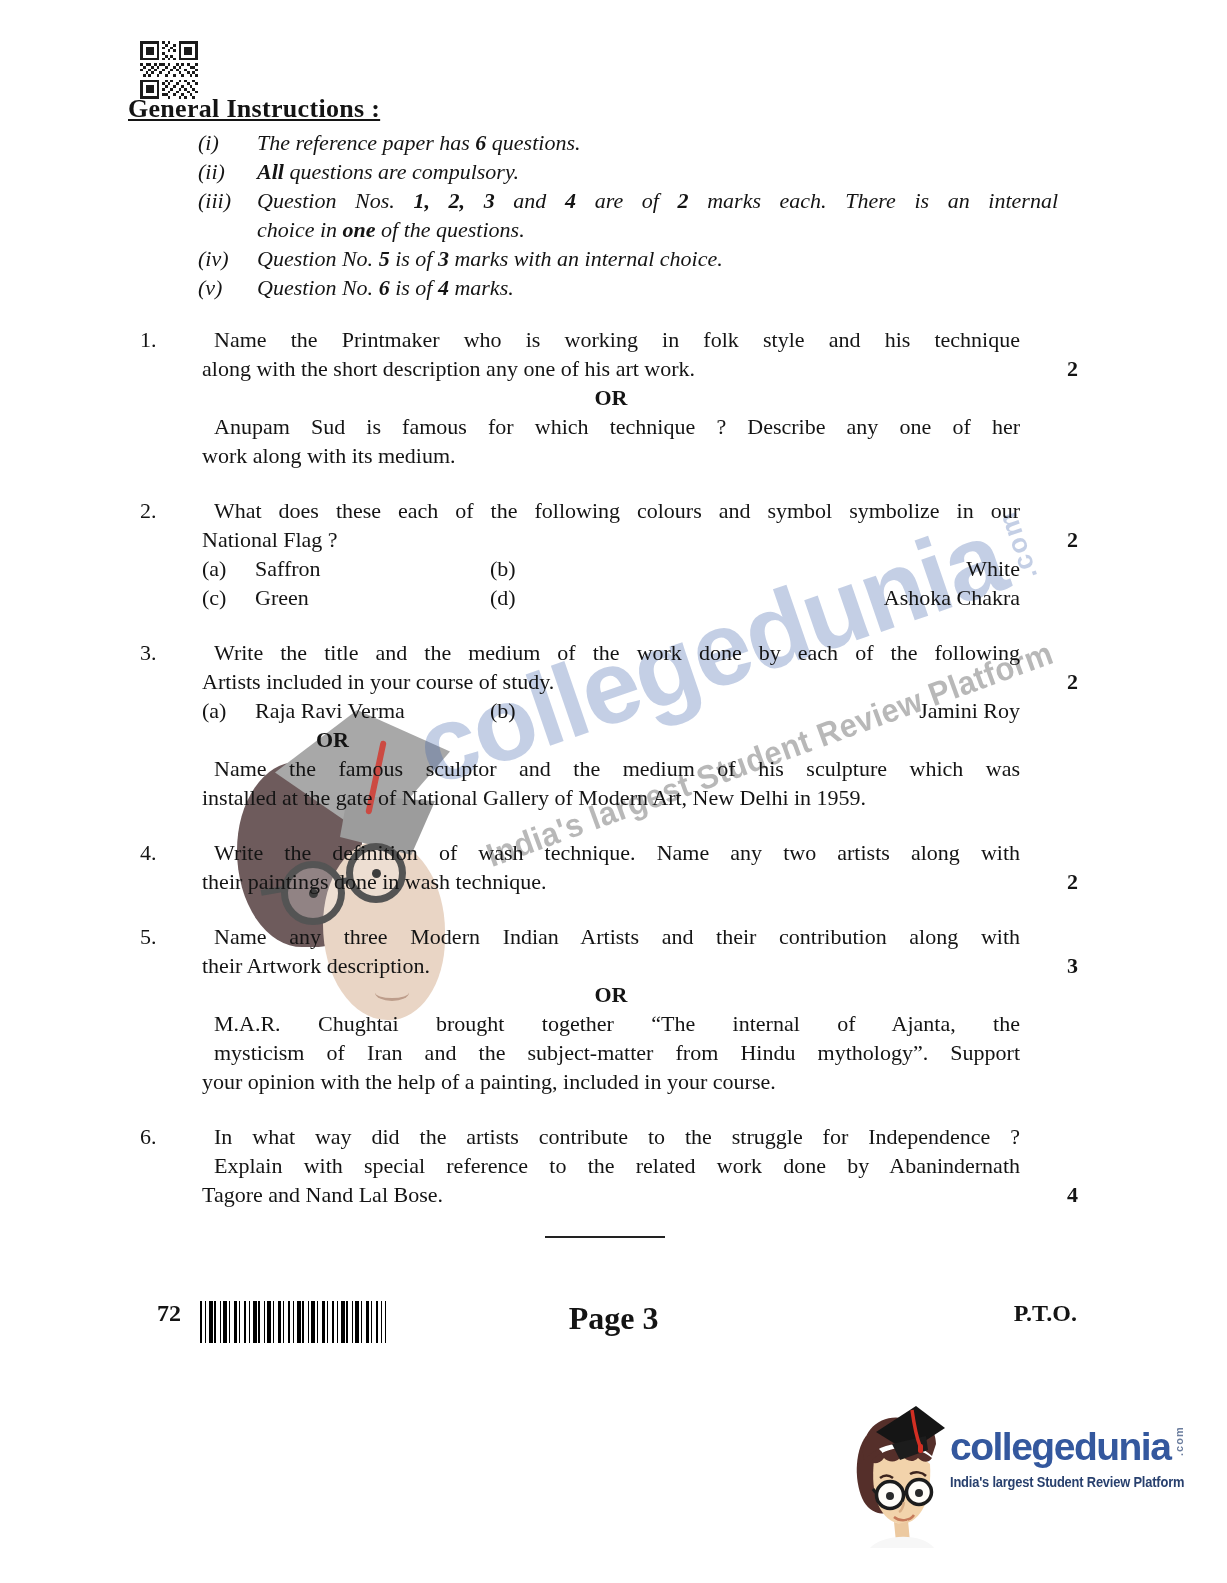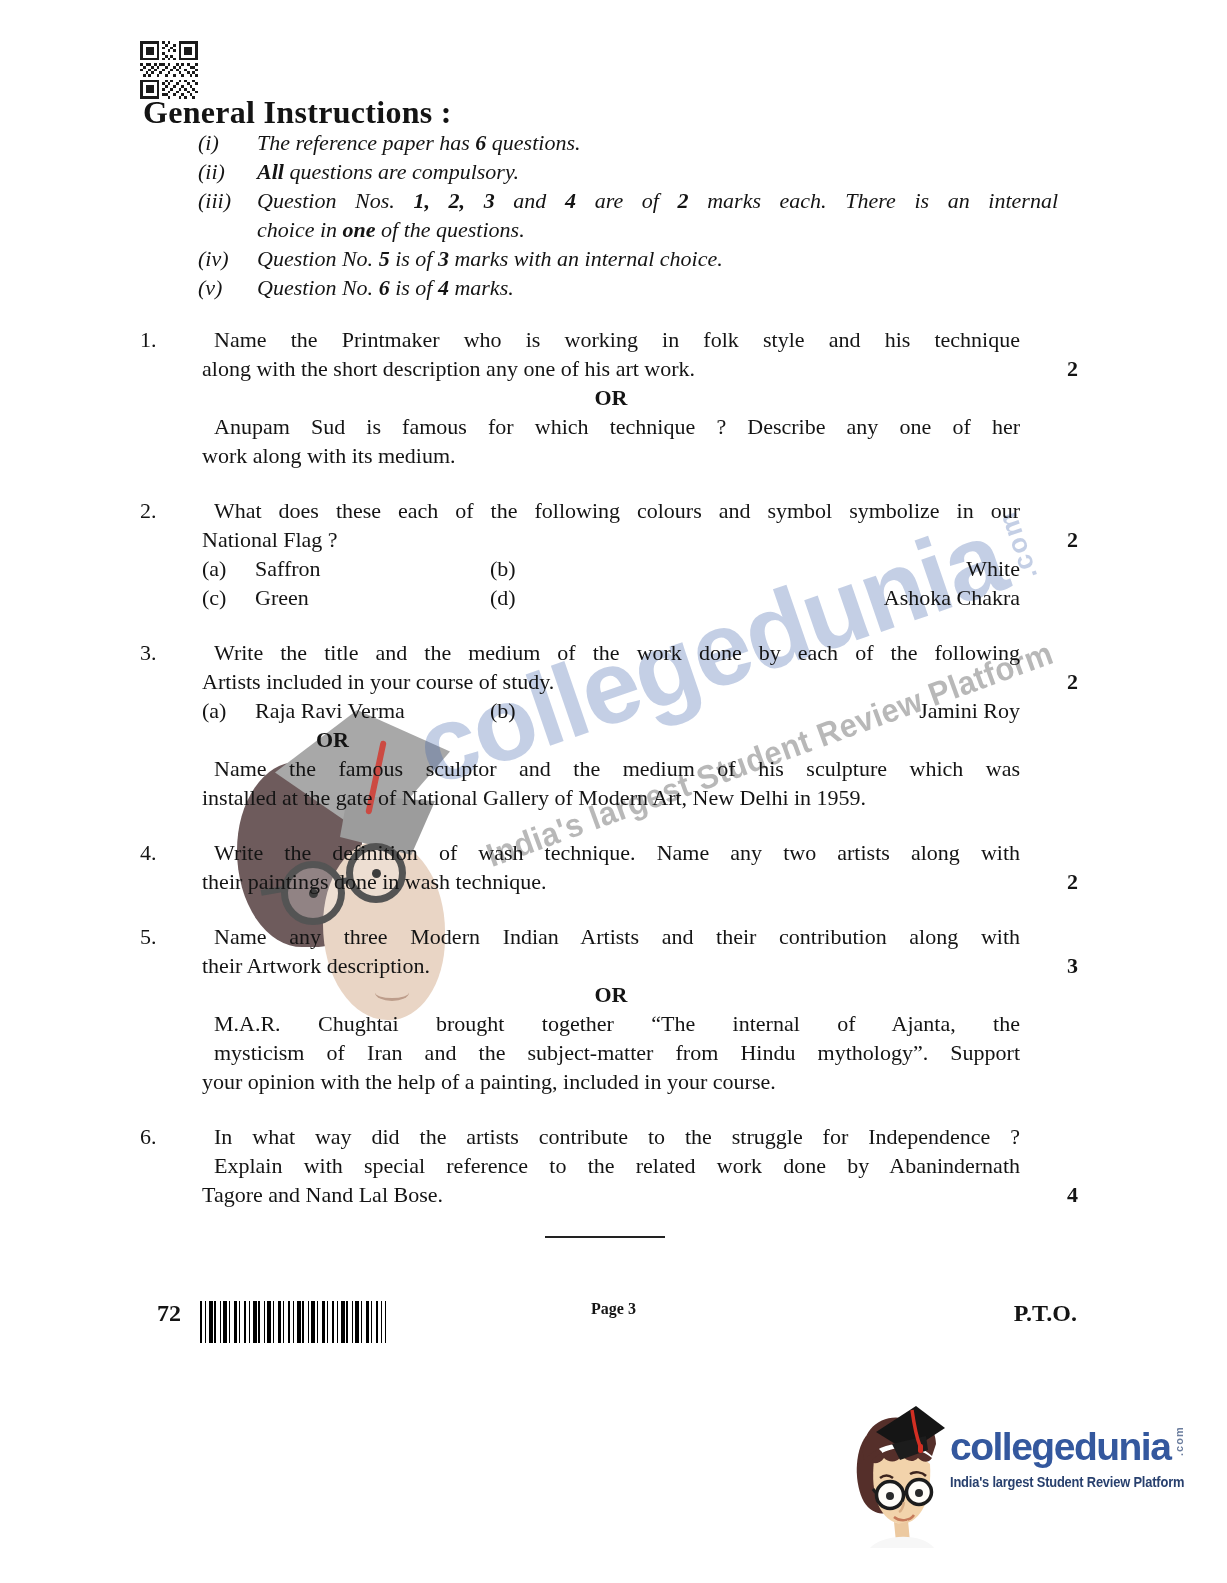--- a/index.html
+++ b/index.html
@@ -4,21 +4,21 @@
 <style>
   html,body{margin:0;padding:0;background:#ffffff;}
   .page{position:relative;width:1227px;height:1583px;background:#ffffff;overflow:hidden;
         font-family:"Liberation Serif",serif;color:#141414;}
   
   .wm-layer{position:absolute;inset:0;z-index:0;}
   .content{position:absolute;inset:0;z-index:1;}
   
   .qr{position:absolute;left:140px;top:41px;width:58px;height:58px;}
   
-  .gi-title{position:absolute;left:143px;top:94px;font-size:32px;font-weight:bold;letter-spacing:.3px;}
+  .gi-title{position:absolute;left:128px;top:94px;font-size:26px;font-weight:bold;letter-spacing:.3px;text-decoration:underline;}
   .instr{position:absolute;left:198px;top:128px;width:860px;font-style:italic;font-size:22px;line-height:29px;}
   .instr-row{display:flex;}
   .inum{width:59px;flex:none;}
   .itext{flex:1;}
   .jline{text-align:justify;text-align-last:justify;}
   .b{font-weight:bold;}
   
   .questions{position:absolute;left:140px;top:325px;width:880px;font-size:22px;line-height:29px;}
   .q{display:flex;margin-bottom:26px;}
   .qno{width:62px;flex:none;}
@@ -34,21 +34,21 @@
   .opt-row .n2{width:60px;flex:none;}
   .opt-row .v2{flex:1;text-align:right;}
   
   .end-rule{position:absolute;left:545px;top:1236px;width:120px;border-top:2px solid #222;}
   .f-code{position:absolute;left:141px;top:1300px;font-size:24px;font-weight:bold;margin-left:16px;}
   .barcode{position:absolute;left:200px;top:1301px;width:186px;height:42px;
     background:repeating-linear-gradient(90deg,#000 0 2px,#fff 2px 5px,#000 5px 6px,#fff 6px 9px,
       #000 9px 13px,#fff 13px 14px,#000 14px 16px,#fff 16px 20px,#000 20px 21px,#fff 21px 23px,
       #000 23px 27px,#fff 27px 29px,#000 29px 30px,#fff 30px 34px,#000 34px 37px,#fff 37px 39px,
       #000 39px 40px,#fff 40px 44px);}
-  .f-page{position:absolute;left:0;top:1300px;width:1227px;text-align:center;font-size:16px;font-weight:bold;}
+  .f-page{position:absolute;left:0;top:1300px;width:1227px;text-align:center;font-size:32px;font-weight:bold;}
   .f-pto{position:absolute;right:150px;top:1300px;font-size:24px;font-weight:bold;margin-left:24px;}
   
   .wm-brand{position:absolute;left:440px;top:690px;font-family:"Liberation Sans",sans-serif;
     font-weight:bold;font-size:104px;letter-spacing:-2px;color:rgba(60,95,170,.30);
     transform:rotate(-19deg);transform-origin:0 100%;white-space:nowrap;}
   .wm-com{display:inline-block;writing-mode:vertical-rl;transform:rotate(180deg);
     font-size:27px;letter-spacing:2px;margin-left:5px;height:92px;vertical-align:text-top;}
   .wm-tagline{position:absolute;left:488px;top:838px;font-family:"Liberation Sans",sans-serif;
     font-weight:bold;font-size:33px;color:rgba(125,125,125,.55);white-space:nowrap;
     transform:rotate(-20deg) scaleX(.94);transform-origin:0 50%;letter-spacing:.5px;}

